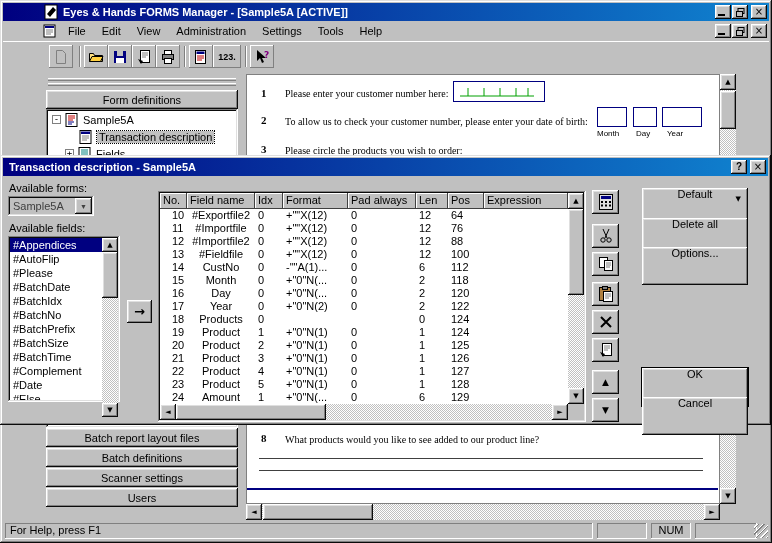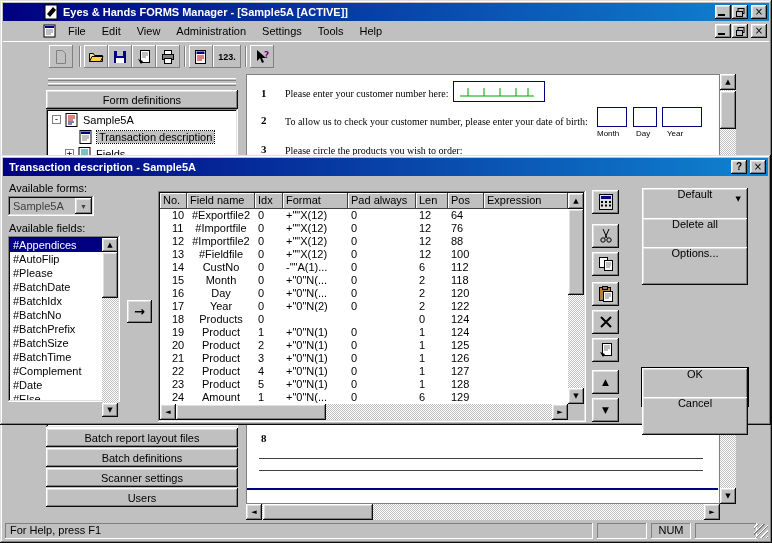--- a/index.html
+++ b/index.html
@@ -321,20 +321,21 @@
     <span class="datebox" style="left:386px;width:24px"></span>
     <span class="datebox" style="left:415px;width:40px"></span>
     <span class="date-label" style="left:350px">Month</span>
     <span class="date-label" style="left:389px">Day</span>
     <span class="date-label" style="left:420px">Year</span>
 
     <span class="q-num" style="left:14px;top:68px">3</span>
     <span class="q-text" style="left:38px;top:70px">Please circle the products you wish to order:</span>
 
     <span class="q-num" style="left:14px;top:357px">8</span>
+    <span class="q-text" style="left:38px;top:359px">What products would you like to see added to our product line?</span>
     <span class="ansline" style="top:383px"></span>
     <span class="ansline" style="top:395px"></span>
     <span class="divline" style="top:413px"></span>
   </div>
 
   <div class="pv-vscroll track">
     <span class="sb-btn" style="left:0;top:0">▲</span>
     <span class="sb-thumb" style="left:0;top:17px;width:16px;height:38px"></span>
     <span class="sb-btn" style="left:0;top:414px">▼</span>
   </div>

